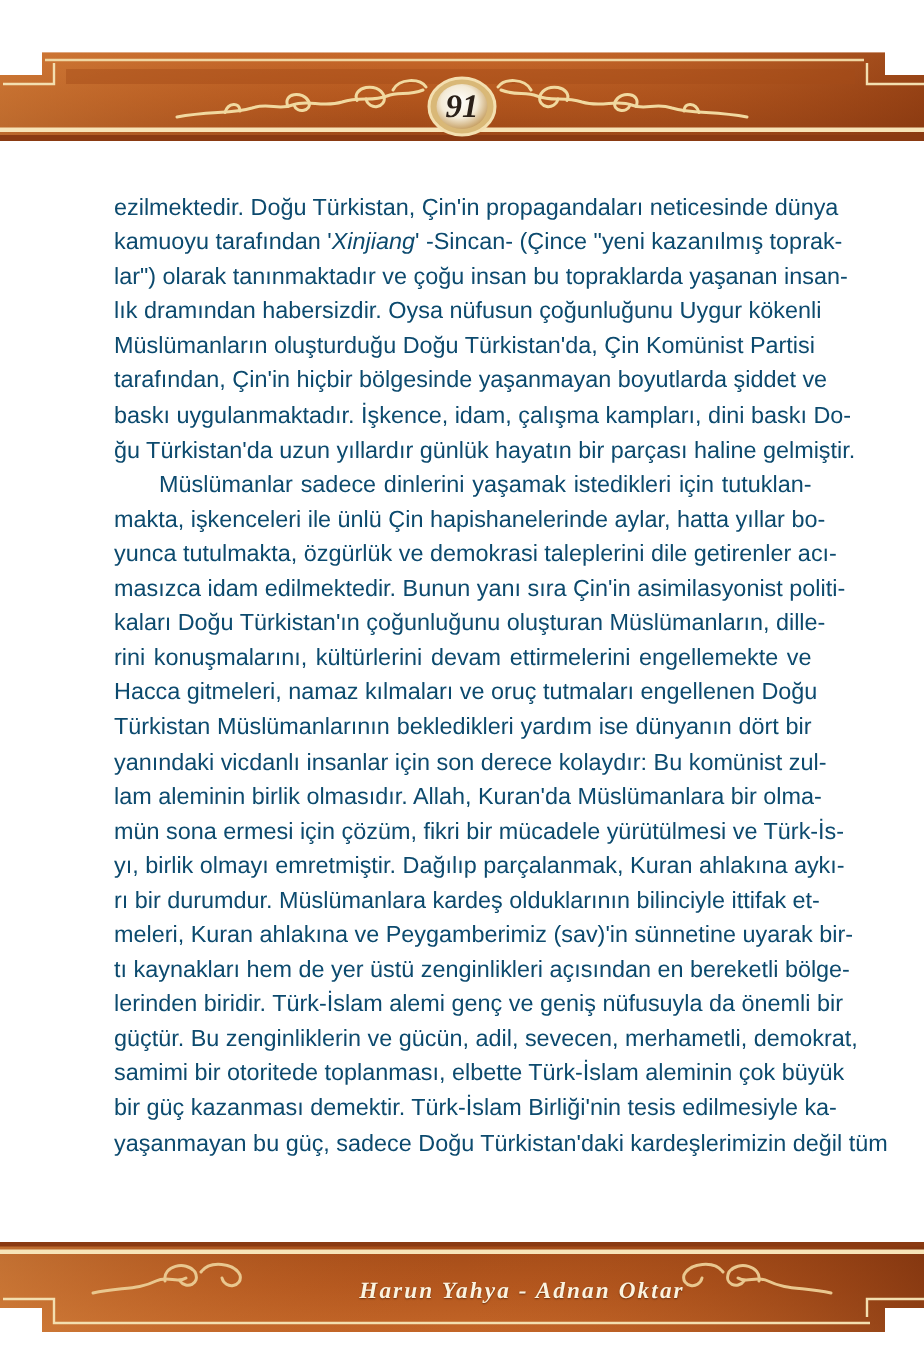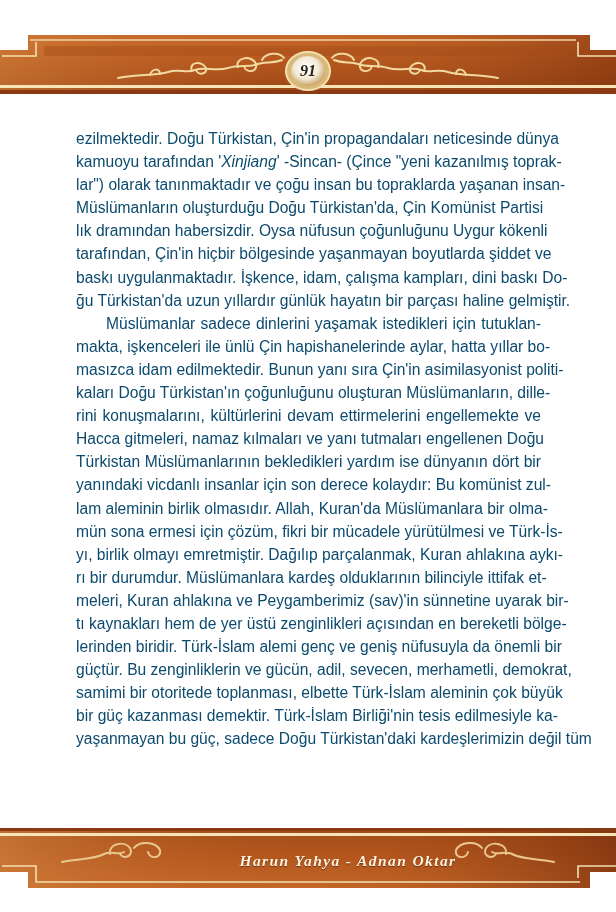--- a/index.html
+++ b/index.html
@@ -7,21 +7,21 @@
 
   .frame { position: absolute; left: 0; width: 616px; }
   .frame svg { display: block; }
 
   #top-frame { top: 30px; height: 70px; }
   #bottom-frame { top: 828px; height: 70px; }
 
   .page-number {
     position: absolute; left: 288px; top: 56px; width: 40px; height: 30px;
     text-align: center; font-family: "Liberation Serif", serif; font-style: italic; font-weight: bold;
-    font-size: 16px; line-height: 30px; color: #2a2018;
+    font-size: 22px; line-height: 30px; color: #2a2018;
   }
 
   .footer-credit {
     position: absolute; left: 0; width: 616px; top: 848px; height: 26px;
     text-align: center; font-family: Liberation Serif, serif; font-style: italic; font-weight: bold;
     font-size: 15.5px; line-height: 26px; color: #fbf3df; letter-spacing: 1.4px;
     text-shadow: 0 1px 1px rgba(60,20,0,0.6);
     padding-left: 40px;
   }
 
@@ -90,33 +90,34 @@
     <ellipse cx="308" cy="41" rx="17" ry="15" fill="url(#medal)"></ellipse>
   </svg>
 </div>
 <div class="page-number">91</div>
 
 <div class="content">
   <div>
     <span class="line">ezilmektedir. Doğu Türkistan, Çin'in propagandaları neticesinde dünya</span>
     <span class="line"><span>kamuoyu tarafından '</span><span class="ital">Xinjiang</span><span>' -Sincan- (Çince "yeni kazanılmış toprak-</span></span>
     <span class="line">lar") olarak tanınmaktadır ve çoğu insan bu topraklarda yaşanan insan-</span>
+    <span class="line">lık dramından habersizdir. Oysa nüfusun çoğunluğunu Uygur kökenli</span>
     <span class="line">Müslümanların oluşturduğu Doğu Türkistan'da, Çin Komünist Partisi</span>
-    <span class="line">lık dramından habersizdir. Oysa nüfusun çoğunluğunu Uygur kökenli</span>
     <span class="line">tarafından, Çin'in hiçbir bölgesinde yaşanmayan boyutlarda şiddet ve</span>
     <span class="line">baskı uygulanmaktadır. İşkence, idam, çalışma kampları, dini baskı Do-</span>
     <span class="line last">ğu Türkistan'da uzun yıllardır günlük hayatın bir parçası haline gelmiştir.</span>
   </div>
   <div>
     <span class="line indent">Müslümanlar sadece dinlerini yaşamak istedikleri için tutuklan-</span>
     <span class="line">makta, işkenceleri ile ünlü Çin hapishanelerinde aylar, hatta yıllar bo-</span>
+    <span class="line">yunca tutulmakta, özgürlük ve demokrasi taleplerini dile getirenler acı-</span>
     <span class="line">masızca idam edilmektedir. Bunun yanı sıra Çin'in asimilasyonist politi-</span>
     <span class="line">kaları Doğu Türkistan'ın çoğunluğunu oluşturan Müslümanların, dille-</span>
     <span class="line">rini konuşmalarını, kültürlerini devam ettirmelerini engellemekte ve</span>
-    <span class="line">Hacca gitmeleri, namaz kılmaları ve yanı tutmaları engellenen Doğu</span>
+    <span class="line">Hacca gitmeleri, namaz kılmaları ve oruç tutmaları engellenen Doğu</span>
     <span class="line">Türkistan Müslümanlarının bekledikleri yardım ise dünyanın dört bir</span>
     <span class="line">yanındaki vicdanlı insanlar için son derece kolaydır: Bu komünist zul-</span>
     <span class="line">lam aleminin birlik olmasıdır. Allah, Kuran'da Müslümanlara bir olma-</span>
     <span class="line">mün sona ermesi için çözüm, fikri bir mücadele yürütülmesi ve Türk-İs-</span>
     <span class="line">yı, birlik olmayı emretmiştir. Dağılıp parçalanmak, Kuran ahlakına aykı-</span>
     <span class="line">rı bir durumdur. Müslümanlara kardeş olduklarının bilinciyle ittifak et-</span>
     <span class="line">meleri, Kuran ahlakına ve Peygamberimiz (sav)'in sünnetine uyarak bir-</span>
     <span class="line">tı kaynakları hem de yer üstü zenginlikleri açısından en bereketli bölge-</span>
     <span class="line">lerinden biridir. Türk-İslam alemi genç ve geniş nüfusuyla da önemli bir</span>
     <span class="line">güçtür. Bu zenginliklerin ve gücün, adil, sevecen, merhametli, demokrat,</span>

